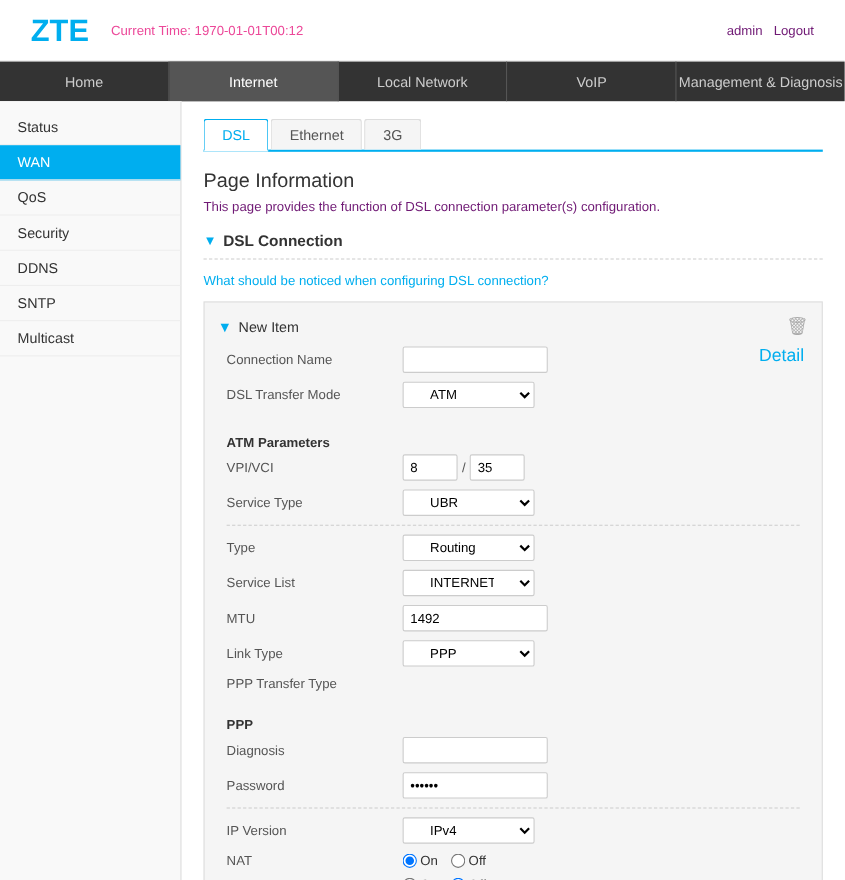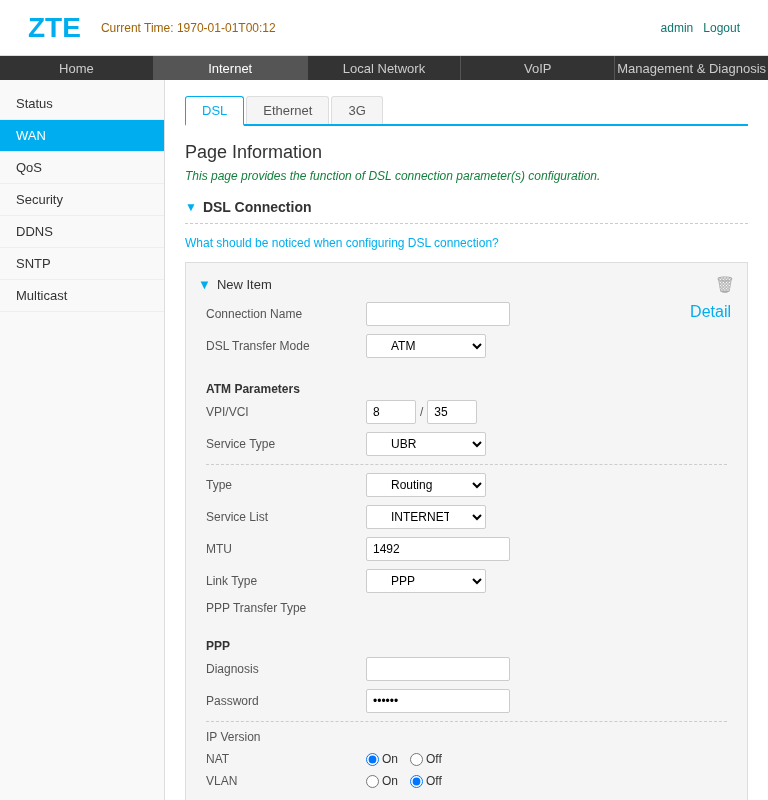--- a/index.html
+++ b/index.html
@@ -1,26 +1,26 @@
 <!DOCTYPE html>
 <html><head>
   <meta charset="utf-8">
   <style>
     * { box-sizing: border-box; margin: 0; padding: 0; }
     body { font-family: Arial, sans-serif; font-size: 13px; color: #333; background: #fff; width: 768px; }
 
     
     .header { display: flex; align-items: center; padding: 8px 28px; background: #fff; border-bottom: 1px solid #ddd; height: 56px; }
     .logo { color: #00aeef; font-size: 28px; font-weight: bold; margin-right: 20px; font-family: Arial, sans-serif; }
-    .current-time { font-size: 12px; color: #a16207; flex: 1; }
+    .current-time { font-size: 12px; color: #ec4899; flex: 1; }
     .header-user { font-size: 12px; color: #555; }
-    .header-user a { color: #0f766e; text-decoration: none; cursor: pointer; }
-
-    
-    .nav { display: flex; background: #333; height: 24px; }
+    .header-user a { color: #701a75; text-decoration: none; cursor: pointer; }
+
+    
+    .nav { display: flex; background: #333; height: 36px; }
     .nav-item { flex: 1; display: flex; align-items: center; justify-content: center; color: #ccc; font-size: 13px; cursor: pointer; border-right: 1px solid #555; }
     .nav-item.active { background: #555; color: #fff; }
     .nav-item:last-child { border-right: none; }
 
     
     .main { display: flex; min-height: 700px; }
 
     
     .sidebar { width: 165px; border-right: 1px solid #ddd; padding-top: 8px; background: #f9f9f9; flex-shrink: 0; }
     .sidebar-item { padding: 8px 16px; cursor: pointer; font-size: 13px; color: #333; border-bottom: 1px solid #eee; }
@@ -29,21 +29,21 @@
     
     .content { flex: 1; padding: 16px 20px; overflow: auto; }
 
     
     .tabs { display: flex; border-bottom: 2px solid #00aeef; margin-bottom: 16px; }
     .tab { padding: 6px 16px; cursor: pointer; font-size: 13px; color: #555; border: 1px solid #ddd; border-bottom: none; margin-right: 2px; background: #f5f5f5; border-radius: 3px 3px 0 0; }
     .tab.active { background: #fff; color: #00aeef; border-color: #00aeef; border-bottom: 2px solid #fff; margin-bottom: -2px; }
 
     
     .page-title { font-size: 18px; color: #333; margin-bottom: 6px; font-weight: normal; }
-    .page-desc { font-size: 12px; color: #15803d; margin-bottom: 16px; font-style: italic; }
+    .page-desc { font-size: 12px; color: #701a75; margin-bottom: 16px; }
 
     
     .section-header { display: flex; align-items: center; gap: 6px; font-size: 14px; font-weight: bold; color: #333; border-bottom: 1px dashed #ccc; padding-bottom: 8px; margin-bottom: 12px; }
     .triangle { color: #00aeef; font-size: 12px; }
 
     .help-link { color: #00aeef; font-size: 12px; text-decoration: none; cursor: pointer; display: block; margin-bottom: 12px; }
 
     
     .form-panel { background: #f5f5f5; border: 1px solid #ddd; padding: 12px; margin-bottom: 8px; position: relative; }
     .panel-header { display: flex; align-items: center; justify-content: space-between; margin-bottom: 8px; }
@@ -54,21 +54,21 @@
     .detail-link { position: absolute; right: 16px; top: 40px; color: #00aeef; font-size: 16px; cursor: pointer; text-decoration: none; }
 
     
     .form-body { padding: 0 8px; }
     .form-row { display: flex; align-items: center; margin-bottom: 8px; }
     .form-label { width: 160px; font-size: 12px; color: #555; flex-shrink: 0; }
     .form-control { flex: 1; }
     .section-label { font-weight: bold; font-size: 12px; color: #333; margin: 24px 0 4px 0; }
 
     input[type="text"], input[type="password"] {
-      border: 1px solid #ccc; padding: 3px 6px; font-size: 12px; width: 144px; height: 24px; border-radius: 2px;
+      border: 1px solid #ccc; padding: 3px 6px; font-size: 12px; width: 132px; height: 24px; border-radius: 2px;
     }
 
     select {
       border: 1px solid #ccc; padding: 2px 20px; font-size: 12px; height: 24px; width: 120px; border-radius: 2px; background: #fff;
     }
 
     .vpi-vci { display: flex; align-items: center; gap: 4px; }
     .vpi-vci input { width: 50px; }
     .vpi-vci span { font-size: 12px; color: #555; }
 
@@ -241,20 +241,27 @@
           <div class="form-label">Password</div>
           <div class="form-control">
             <input type="password" value="123456" style="">
           </div>
         </div>
 
         <hr class="divider">
 
         <div class="form-row">
           <div class="form-label">IP Version</div>
+          <div class="form-control">
+            <select>
+              <option>IPv4</option>
+              <option>IPv6</option>
+              <option>IPv4/IPv6</option>
+            </select>
+          </div>
         </div>
 
         <div class="form-row">
           <div class="form-label">NAT</div>
           <div class="form-control radio-group">
             <label>
               <input type="radio" name="nat" value="on" checked="" style="">
               <span>On</span>
             </label>
             <label>

